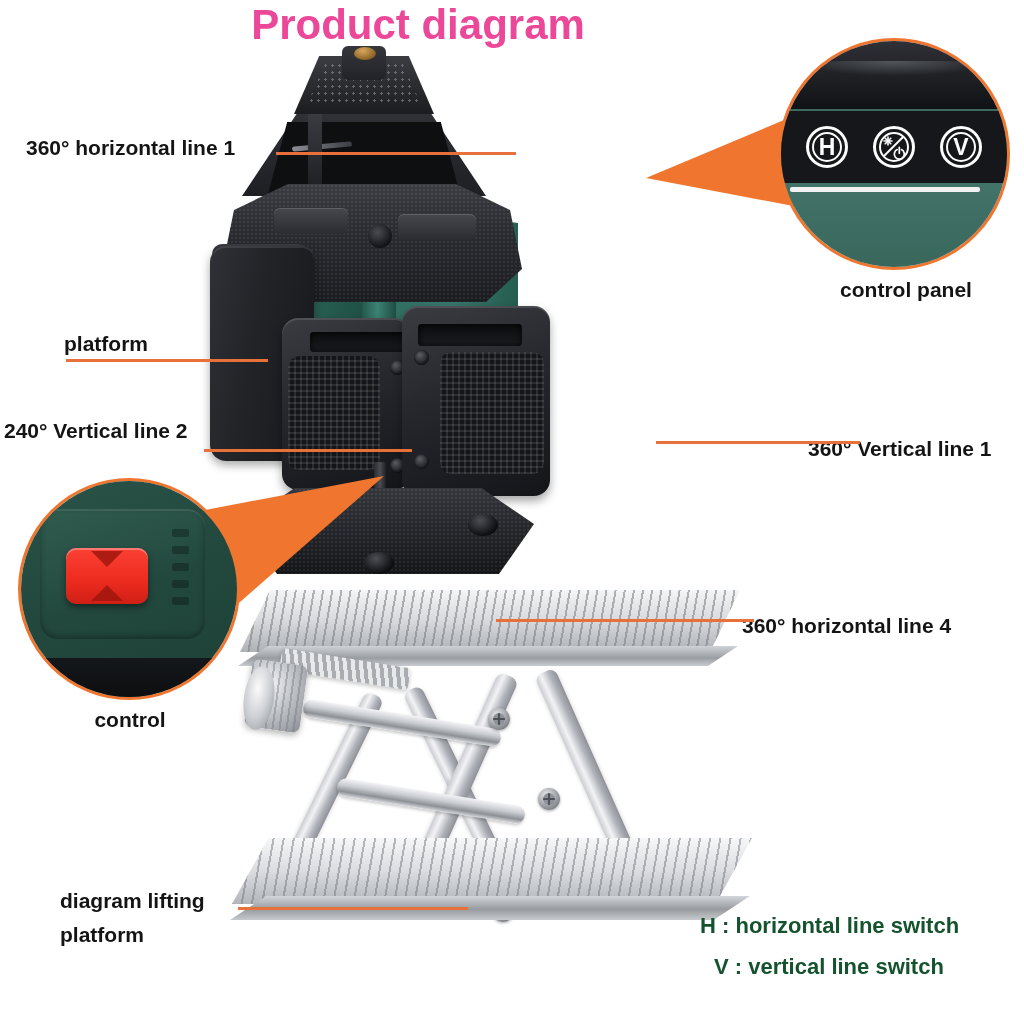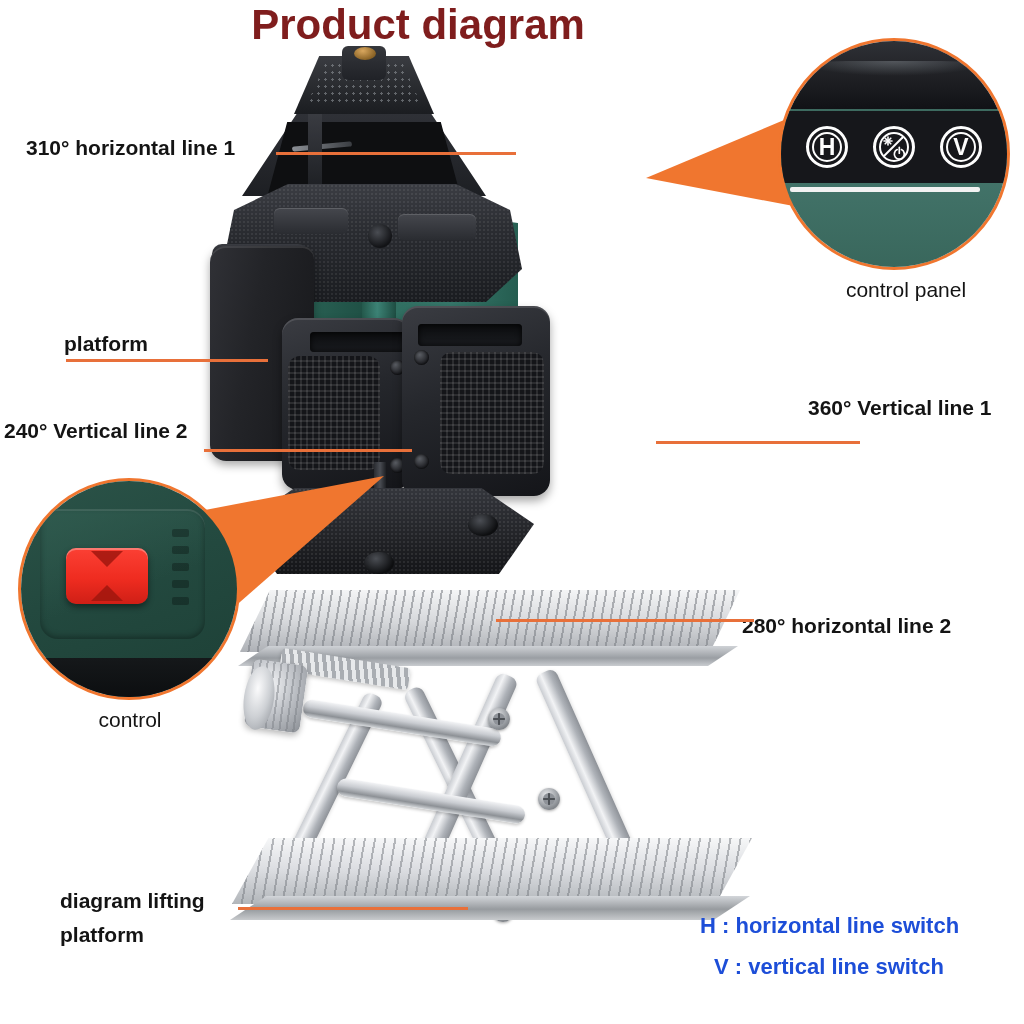--- a/index.html
+++ b/index.html
@@ -10,33 +10,33 @@
     overflow:hidden;
     position:relative;
   }
   .stage{position:absolute;left:0;top:0;width:1024px;height:1024px;}
 
   
   .title{
     position:absolute; left:0; top:2px; width:836px;
     text-align:center;
     font-size:42px; font-weight:700; letter-spacing:0px;
-    color:#7f1d1d;
+    color:#ec4899;
     line-height:46px;
   }
 
   
   .label{
     position:absolute;
     font-size:21px; font-weight:700; color:#141414;
     line-height:27px; white-space:pre;
   }
   .label.two-line{white-space:pre-line;}
-  .label.red{color:#1d4ed8;}
-  .label.cap{font-weight:400;}
+  .label.red{color:#14532d;}
+  .label.cap{font-weight:700;}
 
   
   .leader{
     position:absolute;
     height:3px;
     background:#e8703a;
   }
 
   
   .cone{position:absolute;}
@@ -444,33 +444,33 @@
         <i></i>
         <i></i>
         <i></i>
         <i></i>
     </div>
     <div class="sw-button"></div>
     <div class="sw-dark"></div>
   </div>
   <div class="label cap" style="left:30px;top:706px;width:200px;text-align:center;">control</div>
 
-  <div class="label" style="left:26px;top:134px;">310° horizontal line 1</div>
+  <div class="label" style="left:26px;top:134px;">360° horizontal line 1</div>
   <div class="leader" style="left:276px;top:152px;width:240px;"></div>
 
   <div class="label" style="left:64px;top:330px;">platform</div>
   <div class="leader" style="left:66px;top:359px;width:202px;"></div>
 
   <div class="label" style="left:4px;top:417px;">240° Vertical line 2</div>
   <div class="leader" style="left:204px;top:449px;width:208px;"></div>
 
-  <div class="label" style="left:808px;top:394px;">360° Vertical line 1</div>
+  <div class="label" style="left:808px;top:435px;">360° Vertical line 1</div>
   <div class="leader" style="left:656px;top:441px;width:204px;"></div>
 
-  <div class="label" style="left:742px;top:612px;">280° horizontal line 2</div>
+  <div class="label" style="left:742px;top:612px;">360° horizontal line 4</div>
   <div class="leader" style="left:496px;top:619px;width:258px;"></div>
 
   <div class="label two-line" style="left:60px;top:884px;line-height:34px;">diagram lifting
 platform</div>
   <div class="leader" style="left:238px;top:907px;width:230px;"></div>
 
   <div class="label red" style="left:700px;top:912px;font-size:22px;">H : horizontal line switch</div>
   <div class="label red" style="left:714px;top:953px;font-size:22px;">V : vertical line switch</div>
 
 </div>

